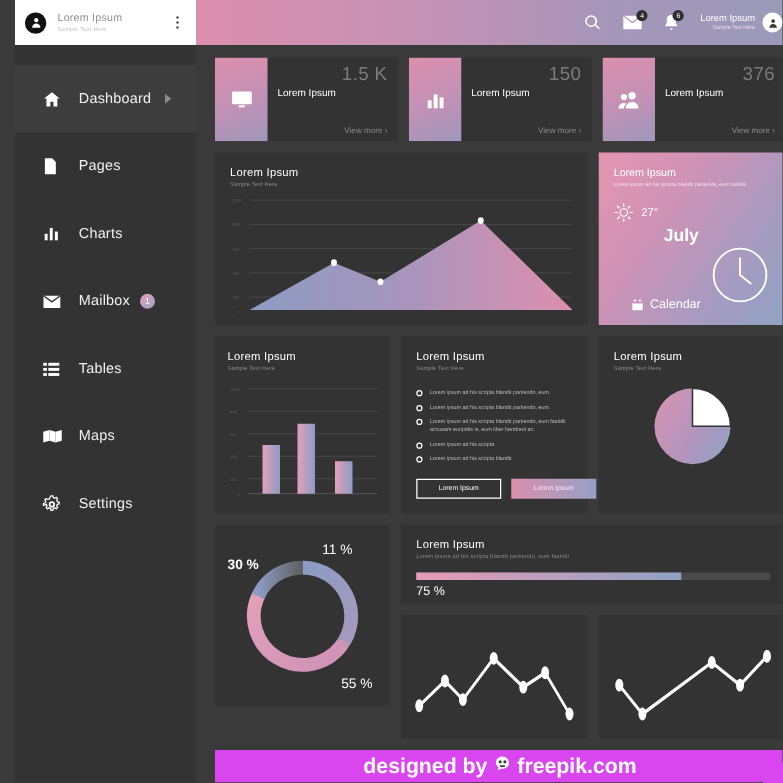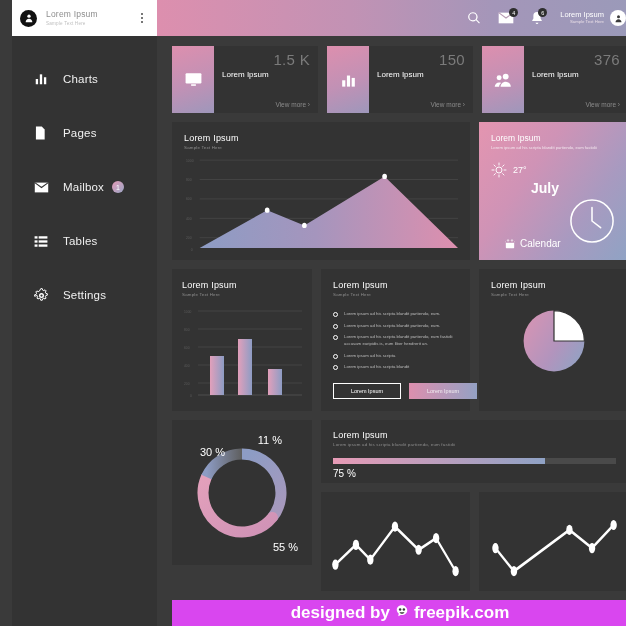--- a/index.html
+++ b/index.html
@@ -130,21 +130,21 @@
   .btn-outline { background: #333; border: 1px solid #ffffff; color: #ffffff; }
   .btn-fill { background: linear-gradient(90deg, #dd8fae, #94a1c4); color: #f2eef2; }
 
   .pie-panel { width: 149px; flex: 0 0 149px; height: 142px; padding: 11px 12px; position: relative; }
   .pie-wrap { position: absolute; left: 0; right: 0; top: 34px; display: flex; justify-content: center; }
 
   
   .donut-panel { width: 140px; flex: 0 0 140px; height: 145px; position: relative; }
   .donut-lbl { position: absolute; font-size: 11px; color: #ffffff; }
   .dl-15 { top: 14px; right: 30px; }
-  .dl-30 { top: 26px; left: 28px; }
+  .dl-30 { top: 26px; left: 10px; font-weight: bold; }
   .dl-55 { bottom: 12px; right: 14px; }
 
   .right-col { flex: 1; display: flex; flex-direction: column; gap: 9px; }
   .prog-panel { height: 63px; padding: 10px 12px; position: relative; }
   .prog-track { height: 6px; background: #4a4a4a; margin-top: 11px; }
   .prog-fill { height: 6px; background: linear-gradient(90deg, #e79bb6, #8fa2c5); }
   .prog-val { font-size: 10px; color: #ffffff; margin-top: 4px; }
 
   .spark-row { display: flex; gap: 9px; flex: 1; }
   .spark-panel { flex: 1; position: relative; }
@@ -209,39 +209,48 @@
             </svg>
         </div>
       </div>
     </div>
   </div>
 
   <div class="body">
 
     <div class="sidebar">
 
+      <div class="nav-item active">
+        <span class="nav-ico">
+          <svg width="15" height="15" viewBox="0 0 24 24">
+              <path d="M12 3L2 11h3v10h5v-6h4v6h5V11h3z"></path>
+            </svg>
+        </span>
+        <span class="nav-label">Dashboard</span>
+        <span class="nav-arrow"></span>
+      </div>
+
+      <div class="nav-item">
+        <span class="nav-ico">
+          <svg width="12" height="14" viewBox="0 0 18 24">
+              <path d="M2 1h10l5 5v17H2z"></path>
+            </svg>
+        </span>
+        <span class="nav-label">Pages</span>
+      </div>
 
       <div class="nav-item">
         <span class="nav-ico">
           <svg width="14" height="14" viewBox="0 0 24 24">
               <rect x="3" y="12" width="4" height="9"></rect>
               <rect x="10" y="4" width="4" height="17"></rect>
               <rect x="17" y="9" width="4" height="12"></rect>
             </svg>
         </span>
         <span class="nav-label">Charts</span>
-      </div>
-
-      <div class="nav-item">
-        <span class="nav-ico">
-          <svg width="12" height="14" viewBox="0 0 18 24">
-              <path d="M2 1h10l5 5v17H2z"></path>
-            </svg>
-        </span>
-        <span class="nav-label">Pages</span>
       </div>
 
       <div class="nav-item">
         <span class="nav-ico">
           <svg width="15" height="11" viewBox="0 0 24 18">
               <path d="M1 1h22v16H1z"></path>
               <path d="M1 1l11 8L23 1" fill="none" stroke="#333" stroke-width="1.8"></path>
             </svg>
         </span>
         <span class="nav-label">Mailbox</span>
@@ -255,20 +264,30 @@
               <rect x="8" y="2" width="15" height="4"></rect>
               <rect x="1" y="9" width="5" height="4"></rect>
               <rect x="8" y="9" width="15" height="4"></rect>
               <rect x="1" y="16" width="5" height="4"></rect>
               <rect x="8" y="16" width="15" height="4"></rect>
             </svg>
         </span>
         <span class="nav-label">Tables</span>
       </div>
 
+      <div class="nav-item">
+        <span class="nav-ico">
+          <svg width="16" height="12" viewBox="0 0 26 18">
+              <path d="M1 3l8-2v14l-8 2z"></path>
+              <path d="M9 1l8 2v14l-8-2z"></path>
+              <path d="M17 3l8-2v14l-8 2z"></path>
+            </svg>
+        </span>
+        <span class="nav-label">Maps</span>
+      </div>
 
       <div class="nav-item">
         <span class="nav-ico">
           <svg width="15" height="15" viewBox="0 0 24 24">
               <path d="M12 8a4 4 0 100 8 4 4 0 000-8zm0 2.2a1.8 1.8 0 110 3.6 1.8 1.8 0 010-3.6z"></path>
               <path d="M10.8 1h2.4l.5 2.3 2 .9 2-1.3 1.7 1.7-1.3 2 .9 2 2.3.5v2.4l-2.3.5-.9 2 1.3 2-1.7 1.7-2-1.3-2 .9-.5 2.3h-2.4l-.5-2.3-2-.9-2 1.3-1.7-1.7 1.3-2-.9-2L1 13.2v-2.4l2.3-.5.9-2-1.3-2 1.7-1.7 2 1.3 2-.9z" fill="none" stroke="#fff" stroke-width="1.6"></path>
             </svg>
         </span>
         <span class="nav-label">Settings</span>
       </div>

